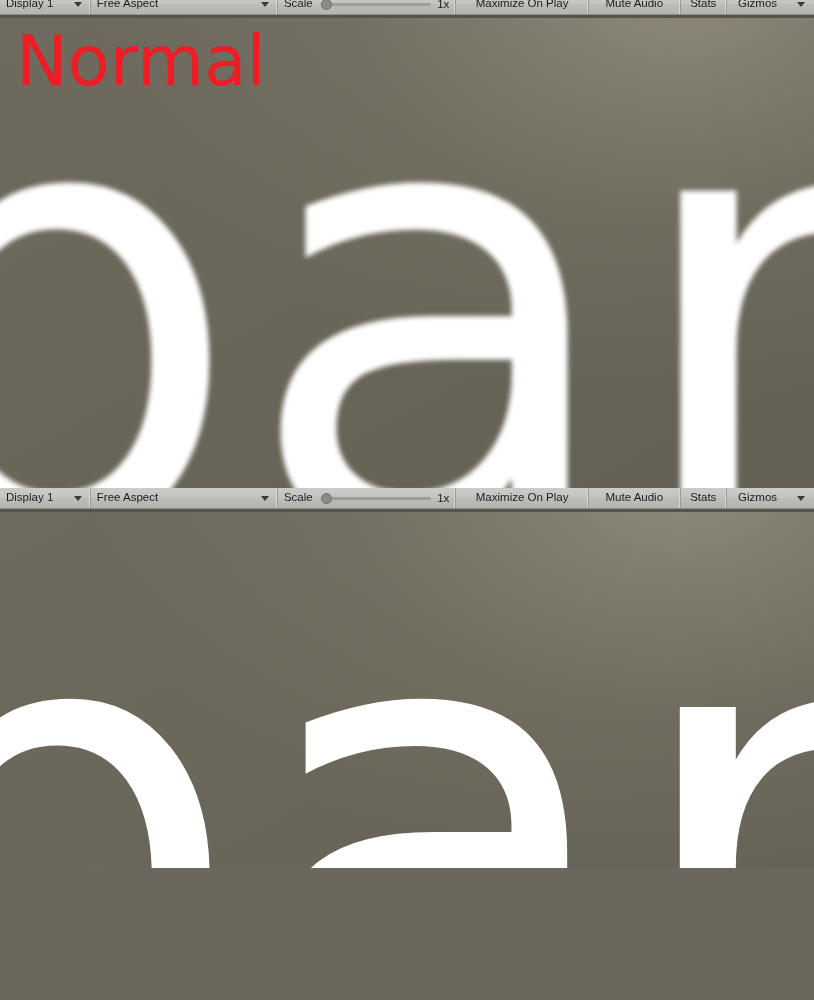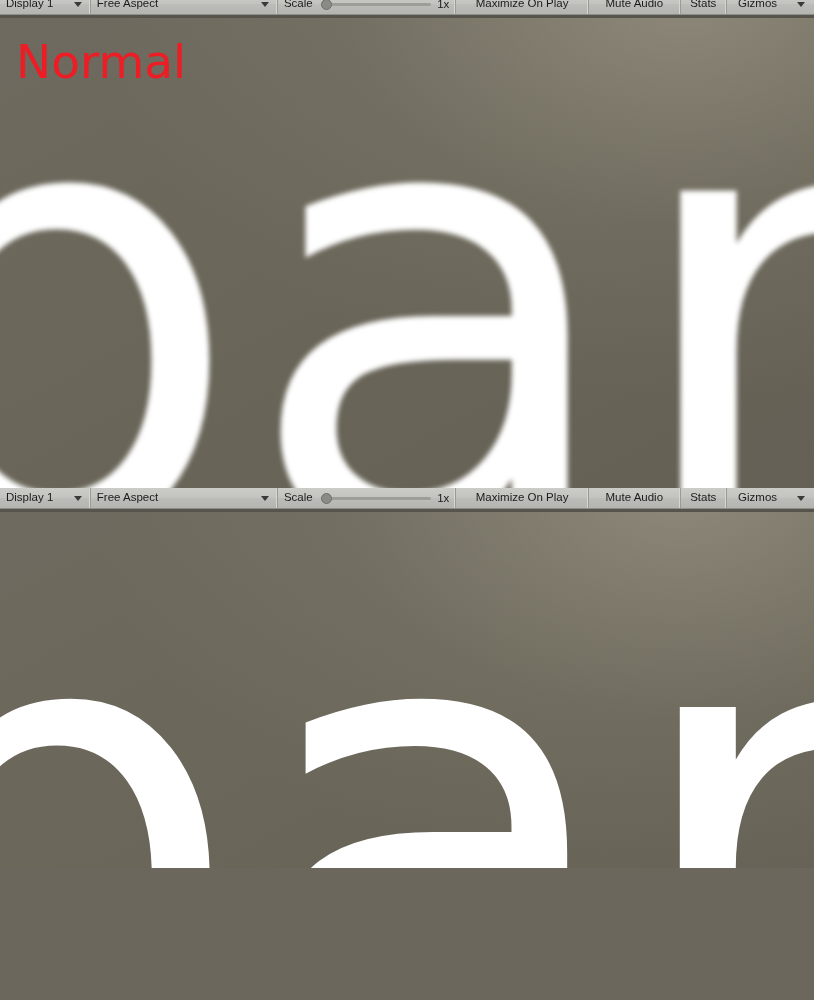--- a/index.html
+++ b/index.html
@@ -173,22 +173,22 @@
     position: absolute;
     color: #ee1c24;
     font-family: "DejaVu Sans", sans-serif;
     font-weight: 400;
     white-space: nowrap;
     line-height: 1;
     z-index: 15;
   }
   #label-normal {
     left: 16px;
-    top: 38px;
-    font-size: 47px;
+    top: 27px;
+    font-size: 69px;
   }
   #label-tmp {
     left: 10px;
     top: 522px;
     font-size: 55px;
   }
 </style>
 </head>
 <body>
 

